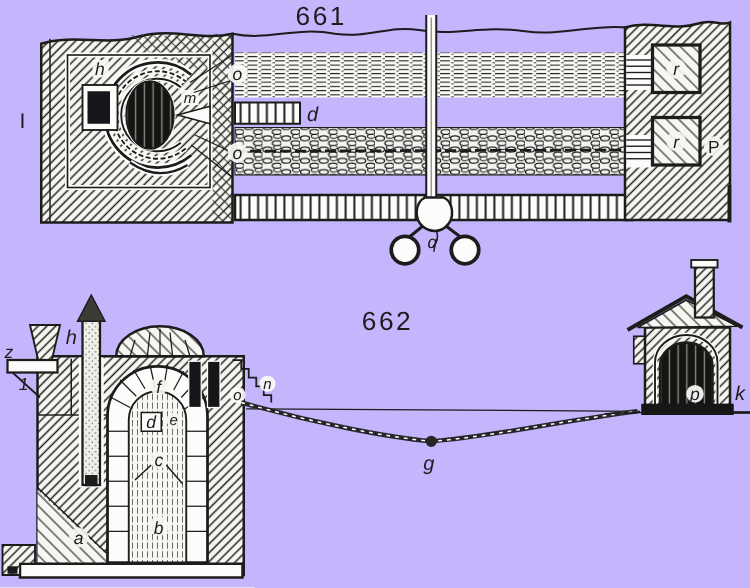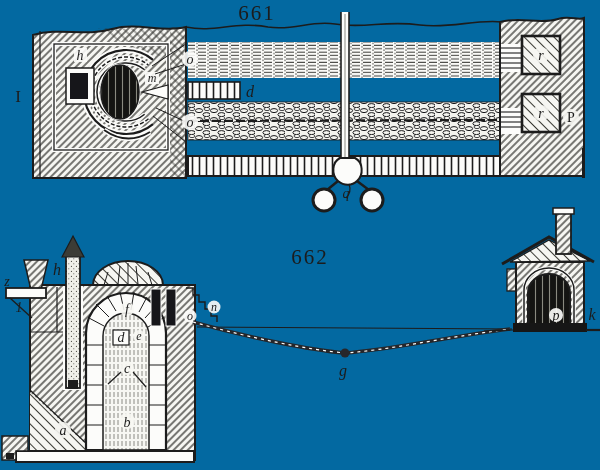--- a/index.html
+++ b/index.html
@@ -1,17 +1,17 @@
 <!DOCTYPE html>
 <html><head>
 <meta charset="utf-8">
 <style>
   html,body{margin:0;padding:0;background:#ffffff;}
-  .page{position:relative;width:600px;height:470px;background:#0369a1;overflow:hidden;
-        font-family:Liberation Serif, serif;}
+  .page{position:relative;width:600px;height:470px;background:#c4b5fd;overflow:hidden;
+        font-family:Liberation Sans, sans-serif;}
   svg{display:block}
   text{fill:#1c1c1c;}
   .fig-title{font-size:21px;letter-spacing:2px;}
   .lbl{font-size:14px;font-style:italic;}
   .lbl-sm{font-size:12px;font-style:italic;}
   .lbl-up{font-size:14px;font-style:normal;}
 </style>
 </head>
 <body>
 

